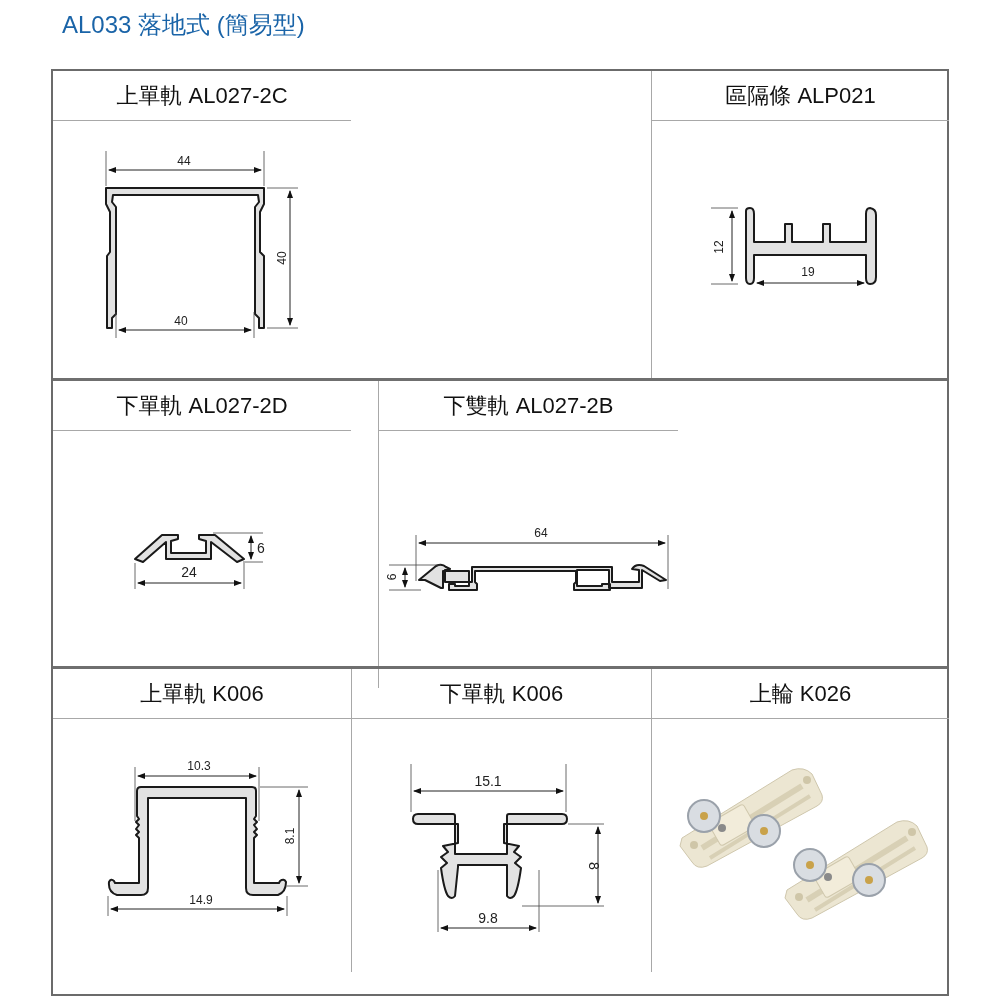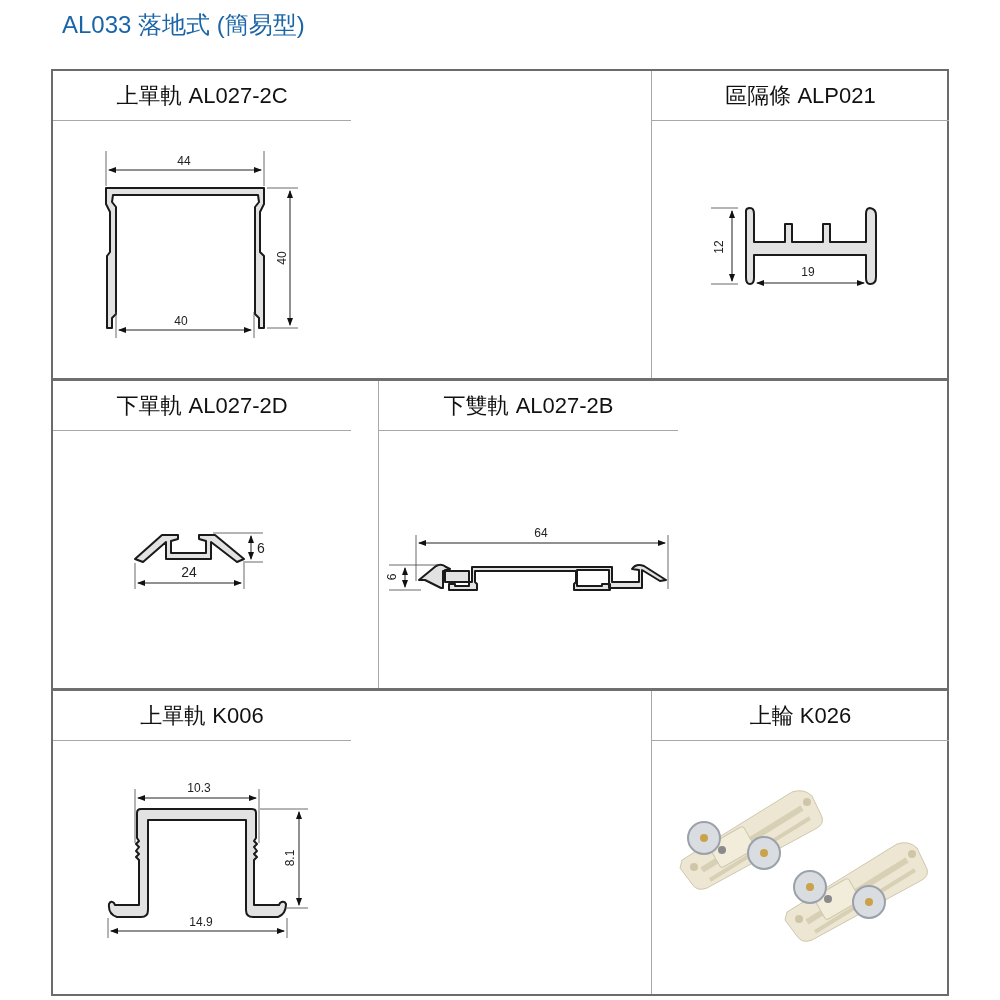--- a/index.html
+++ b/index.html
@@ -115,21 +115,21 @@
           <line class="ext" x1="10" y1="133" x2="62" y2="133"></line>
           <line class="ext" x1="10" y1="158" x2="42" y2="158"></line>
           <line class="ln" x1="26" y1="136" x2="26" y2="155" marker-start="url(#ar)" marker-end="url(#ar)"></line>
           <text class="dim" x="17" y="145" text-anchor="middle" transform="rotate(-90 17 145)">6</text>
         </svg>
       </div>
     </div>
 
   </div>
 
-  <div class="row sep" style="top:617px; height:306px;">
+  <div class="row sep" style="top:595px; height:306px;">
     <div class="cell c0" style="left:0; width:298px;">
       <div class="hdr">上單軌 K006</div>
       <div class="fig">
         <svg width="298" height="255" viewBox="0 0 298 255">
           <path class="prof" d="M84,71 Q84,67 88,67 L199,67 Q203,67 203,71 L203,96 L201,99 L204,102 L201,105 L204,109 L201,112 L204,115 L201,118 L201,163 L226,163 L227,161 Q231,158 233,162 Q233,172 225,175 L200,175 Q193,175 193,168 L193,78 L95,78 L95,168 Q95,175 88,175 L64,175 Q55,172 56,162 Q58,158 61,161 L62,163 L86,163 L86,118 L83,115 L86,112 L83,109 L86,105 L83,102 L86,99 L84,96 Z"></path>
           <line class="ext" x1="82" y1="47" x2="82" y2="101"></line>
           <line class="ext" x1="206" y1="47" x2="206" y2="101"></line>
           <line class="ln" x1="85" y1="56" x2="203" y2="56" marker-start="url(#ar)" marker-end="url(#ar)"></line>
           <text class="dim" x="146" y="50" text-anchor="middle">10.3</text>
           <line class="ext" x1="207" y1="67" x2="255" y2="67"></line>
@@ -137,20 +137,40 @@
           <line class="ln" x1="246" y1="70" x2="246" y2="163" marker-start="url(#ar)" marker-end="url(#ar)"></line>
           <text class="dim" x="241" y="116" text-anchor="middle" transform="rotate(-90 241 116)">8.1</text>
           <line class="ext" x1="55" y1="176" x2="55" y2="196"></line>
           <line class="ext" x1="234" y1="176" x2="234" y2="196"></line>
           <line class="ln" x1="58" y1="189" x2="231" y2="189" marker-start="url(#ar)" marker-end="url(#ar)"></line>
           <text class="dim" x="148" y="184" text-anchor="middle">14.9</text>
         </svg>
       </div>
     </div>
 
+    <div class="cell c1" style="left:298px; width:300px;">
+      <div class="hdr">下單軌 K006</div>
+      <div class="fig">
+        <svg width="300" height="255" viewBox="0 0 300 255">
+          <path class="prof" d="M66,94 Q61,94 61,99 Q61,104 66,104 L106,104 L106,123 L91,126 L96,132 L89,137 L95,143 L89,148 Q92,170 96,176 Q100,180 103,176 L106,147 L106,145 L155,145 L155,176 Q158,180 162,176 Q166,170 169,148 L163,143 L169,137 L162,132 L167,126 L152,123 L152,104 L210,104 Q215,104 215,99 Q215,94 210,94 L157,94 Q155,94 155,96 L155,134 L103,134 L103,96 Q103,94 101,94 Z"></path>
+          <line class="ext" x1="59" y1="44" x2="59" y2="92"></line>
+          <line class="ext" x1="214" y1="44" x2="214" y2="92"></line>
+          <line class="ln" x1="62" y1="71" x2="211" y2="71" marker-start="url(#ar)" marker-end="url(#ar)"></line>
+          <text class="dimb" x="136" y="66" text-anchor="middle">15.1</text>
+          <line class="ext" x1="216" y1="104" x2="252" y2="104"></line>
+          <line class="ext" x1="170" y1="186" x2="252" y2="186"></line>
+          <line class="ln" x1="246" y1="107" x2="246" y2="183" marker-start="url(#ar)" marker-end="url(#ar)"></line>
+          <text class="dimb" x="237" y="146" text-anchor="middle" transform="rotate(90 237 146)">8</text>
+          <line class="ext" x1="86" y1="150" x2="86" y2="212"></line>
+          <line class="ext" x1="187" y1="150" x2="187" y2="212"></line>
+          <line class="ln" x1="89" y1="208" x2="184" y2="208" marker-start="url(#ar)" marker-end="url(#ar)"></line>
+          <text class="dimb" x="136" y="203" text-anchor="middle">9.8</text>
+        </svg>
+      </div>
+    </div>
 
     <div class="cell c2" style="left:598px; width:298px;">
       <div class="hdr">上輪 K026</div>
       <div class="fig">
         <svg width="298" height="255" viewBox="0 0 298 255">
 
           <g>
             <path d="M30,118 L140,50 Q152,46 160,54 L170,75 Q172,82 165,86 L55,146 Q45,150 40,142 L28,126 Z" fill="#ece6d2" stroke="#cfc7ad" stroke-width="1"></path>
             <path d="M50,128 L150,66" stroke="#d8d0b5" stroke-width="6"></path>
             <path d="M58,138 L158,76" stroke="#d8d0b5" stroke-width="4"></path>

